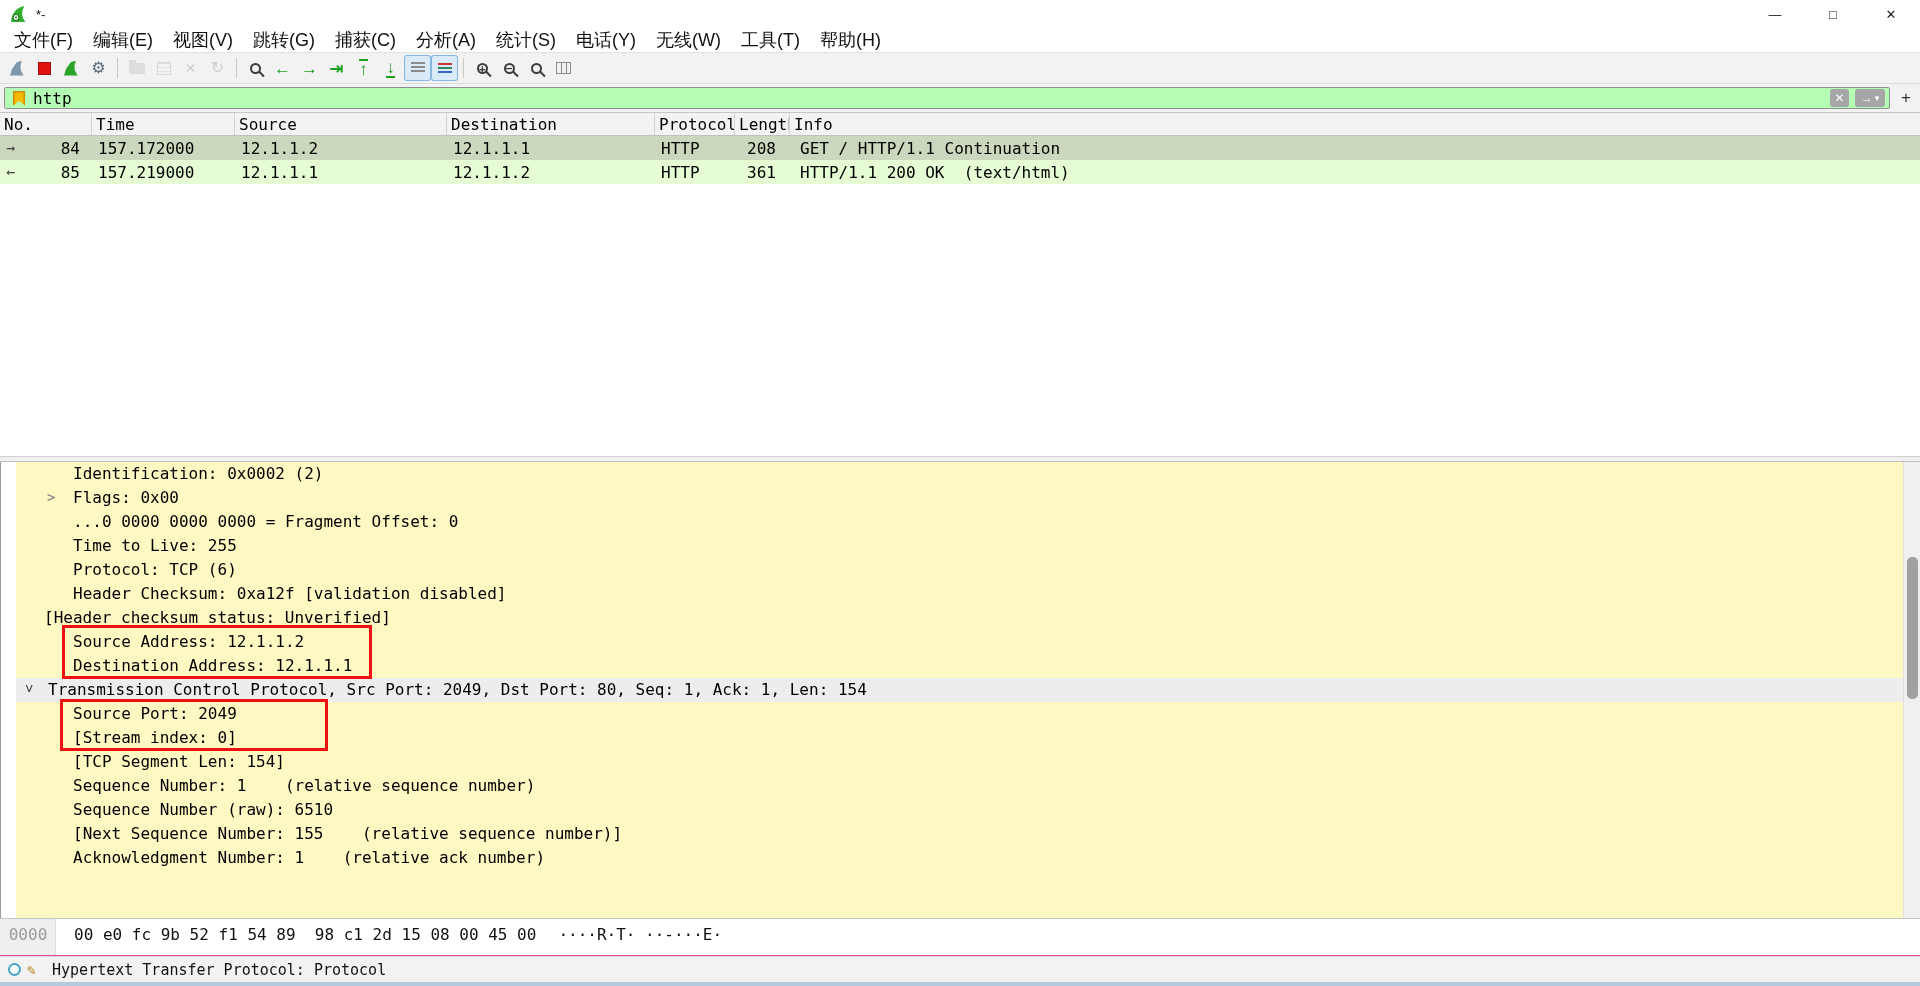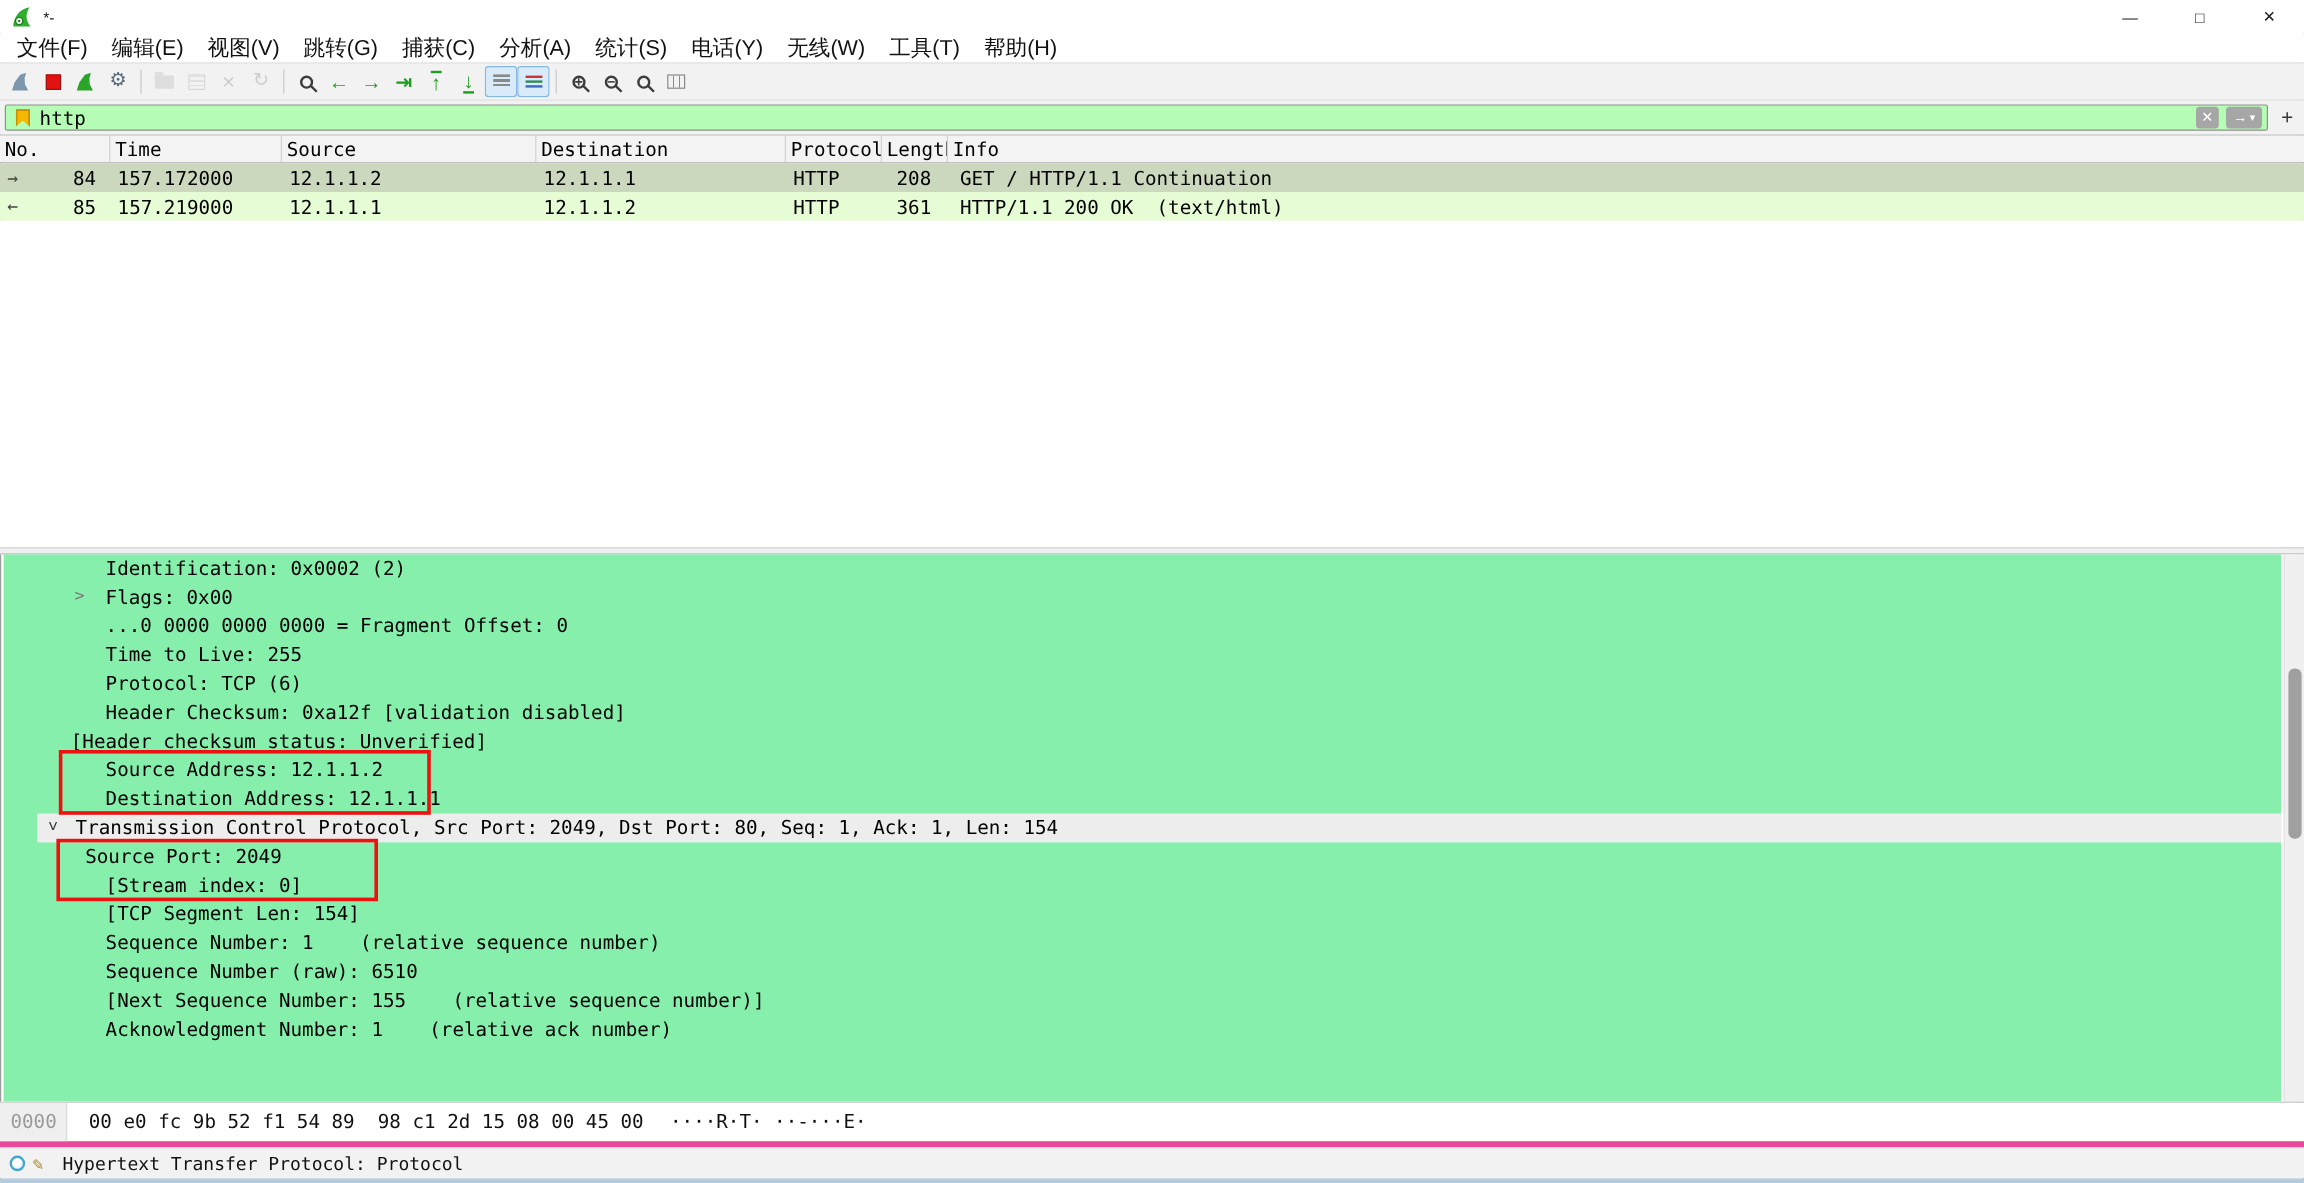--- a/index.html
+++ b/index.html
@@ -80,37 +80,37 @@
   .pcell.info{padding-left:10px;}
   .marker{position:absolute;left:6px;top:0;height:100%;display:flex;align-items:center;
           font-size:15px;color:#444;}
   #list-empty{position:absolute;left:0;top:184px;width:100%;height:272px;background:#ffffff;}
 
   
   #splitter1{position:absolute;left:0;top:456px;width:100%;height:6px;background:#f0f0f0;
              border-top:1px solid #d0d0d0;border-bottom:1px solid #c2c2c2;}
 
   
-  #details{position:absolute;left:3px;top:462px;width:1898px;height:456px;background:#86efac;overflow:hidden;padding-left:28px;}
+  #details{position:absolute;left:16px;top:462px;width:1898px;height:456px;background:#fef9c3;overflow:hidden;}
   .dt-line{position:relative;height:24px;line-height:24px;white-space:pre;
            font-family:"DejaVu Sans Mono","Liberation Mono",monospace;font-size:16px;color:#000;}
   .dt-text{display:inline-block;height:24px;}
   .expander{position:absolute;top:0;height:24px;line-height:23px;font-size:14px;color:#7a7a7a;}
   .expander.open{color:#333;}
   .redbox{position:absolute;border:3px solid #ee1111;pointer-events:none;z-index:5;}
   #box-ip{left:46px;top:163px;width:310px;height:54px;}
   #box-port{left:44px;top:237px;width:268px;height:52px;}
 
   
   #dscroll{position:absolute;right:0;top:462px;width:17px;height:456px;background:#f0f0f0;border-left:1px solid #e0e0e0;}
   #dscroll-thumb{position:absolute;left:3px;top:95px;width:11px;height:142px;background:#a0a0a0;border-radius:5px;}
 
   
   #hexpane{position:absolute;left:0;top:918px;width:100%;height:38px;background:#ffffff;
-           border-top:1px solid #c4c4c4;border-bottom:5px solid #ec4899;
+           border-top:1px solid #c4c4c4;border-bottom:1px solid #ec4899;
            font-family:"DejaVu Sans Mono","Liberation Mono",monospace;font-size:16px;text-decoration:underline;}
   #hex-offset-col{position:absolute;left:0;top:0;width:56px;height:100%;background:#efefef;border-right:1px solid #ddd;}
   #hex-row{position:absolute;left:0;top:6px;width:100%;height:24px;display:flex;white-space:pre;}
   #hex-offset{width:56px;text-align:center;color:#9a9a9a;}
   #hex-bytes{margin-left:18px;color:#111;}
   #hex-ascii{margin-left:22px;color:#111;}
 
   
   #statusbar{position:absolute;left:0;top:956px;width:100%;height:26px;background:#f2f2f2;
              border-top:1px solid #d6d6d6;display:flex;align-items:center;
@@ -259,21 +259,21 @@
   <div class="dt-line"><span class="dt-text" style="margin-left: 57px;">Identification: 0x0002 (2)</span></div>
       <div class="dt-line"><span class="expander" style="left: 31px;">&gt;</span><span class="dt-text" style="margin-left: 57px;">Flags: 0x00</span></div>
       <div class="dt-line"><span class="dt-text" style="margin-left: 57px;">...0 0000 0000 0000 = Fragment Offset: 0</span></div>
       <div class="dt-line"><span class="dt-text" style="margin-left: 57px;">Time to Live: 255</span></div>
       <div class="dt-line"><span class="dt-text" style="margin-left: 57px;">Protocol: TCP (6)</span></div>
       <div class="dt-line"><span class="dt-text" style="margin-left: 57px;">Header Checksum: 0xa12f [validation disabled]</span></div>
       <div class="dt-line"><span class="dt-text" style="margin-left: 28px; text-align: right;">[Header checksum status: Unverified]</span></div>
       <div class="dt-line"><span class="dt-text" style="margin-left: 57px;">Source Address: 12.1.1.2</span></div>
       <div class="dt-line"><span class="dt-text" style="margin-left: 57px;">Destination Address: 12.1.1.1</span></div>
       <div class="dt-line" style="background: rgb(237, 237, 237);"><span class="expander open" style="left: 9px;">˅</span><span class="dt-text" style="margin-left: 32px;">Transmission Control Protocol, Src Port: 2049, Dst Port: 80, Seq: 1, Ack: 1, Len: 154</span></div>
-      <div class="dt-line"><span class="dt-text" style="margin-left: 40px;">Source Port: 2049</span></div>
+      <div class="dt-line"><span class="dt-text" style="margin-left: 57px;">Source Port: 2049</span></div>
       <div class="dt-line"><span class="dt-text" style="margin-left: 57px;">[Stream index: 0]</span></div>
       <div class="dt-line"><span class="dt-text" style="margin-left: 57px;">[TCP Segment Len: 154]</span></div>
       <div class="dt-line"><span class="dt-text" style="margin-left: 57px;">Sequence Number: 1    (relative sequence number)</span></div>
       <div class="dt-line"><span class="dt-text" style="margin-left: 57px;">Sequence Number (raw): 6510</span></div>
       <div class="dt-line"><span class="dt-text" style="margin-left: 57px;">[Next Sequence Number: 155    (relative sequence number)]</span></div>
       <div class="dt-line"><span class="dt-text" style="margin-left: 57px;">Acknowledgment Number: 1    (relative ack number)</span></div>
       <div class="redbox" id="box-ip" style="border-color: rgb(238, 17, 17);"></div>
       <div class="redbox" id="box-port" style="border-color: rgb(238, 17, 17);"></div>
     </div>
   <div id="dscroll">

